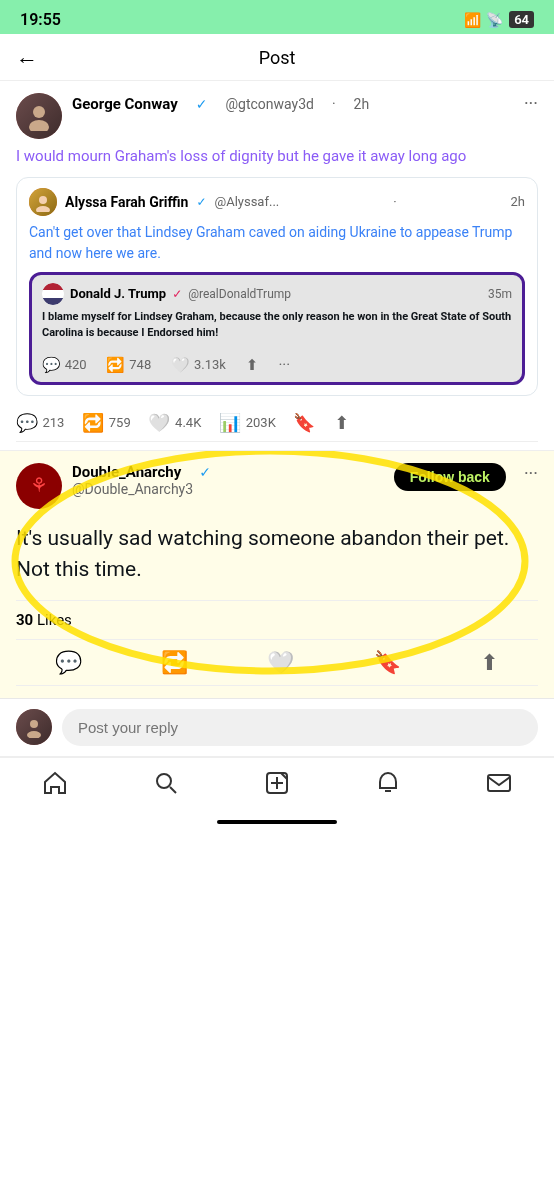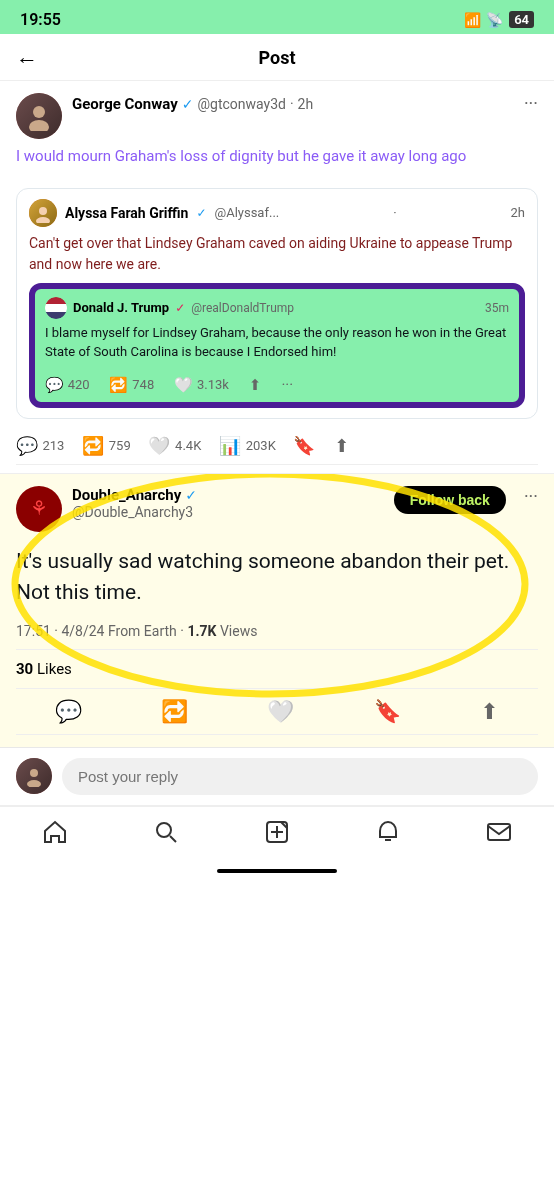--- a/index.html
+++ b/index.html
@@ -49,21 +49,21 @@
     .header-back {
       font-size: 22px;
       color: #000;
       cursor: pointer;
     }
     .header-title {
       position: absolute;
       left: 50%;
       transform: translateX(-50%);
       font-size: 18px;
-      font-weight: 700;
+      font-weight: 400;
     }
 
     
     .post-container {
       padding: 12px 16px 8px 16px;
       border-bottom: 1px solid #eee;
     }
 
     .post-header {
       display: flex;
@@ -93,21 +93,21 @@
       color: #c9a88a;
       font-size: 22px;
     }
 
     .post-meta {
       flex: 1;
     }
     .post-name-row {
       display: flex;
       align-items: center;
-      gap: 4px;
+      gap: 18px;
       flex-wrap: wrap;
       text-align: center;
     }
     .post-name {
       font-weight: 700;
       font-size: 15px;
     }
     .verified-badge {
       color: #1d9bf0;
       font-size: 14px;
@@ -131,21 +131,21 @@
       font-size: 15px;
       line-height: 1.5;
       margin-top: 6px;
       color: #8b5cf6;
     }
 
     
     .quoted-tweet {
       border: 1px solid #e1e8ed;
       border-radius: 12px;
-      margin-top: 20px;
+      margin-top: 9px;
       padding: 10px 12px;
       background: #fff;
     }
     .quoted-header {
       display: flex;
       align-items: center;
       gap: 8px;
       margin-bottom: 6px;
     }
     .quoted-avatar {
@@ -180,30 +180,30 @@
       font-size: 13px;
     }
     .quoted-time {
       color: #666;
       font-size: 13px;
       margin-left: auto;
     }
     .quoted-text {
       font-size: 14px;
       line-height: 1.5;
-      color: #7f1d1d;
+      color: #3b82f6;
     }
 
     
     .nested-quoted {
-      border: 6px solid #4c1d95;
+      border: 3px solid #4c1d95;
       border-radius: 12px;
       margin-top: 8px;
       padding: 8px 10px;
-      background: #86efac;
+      background: #e5e5e5;
     }
     .nested-header {
       display: flex;
       align-items: center;
       gap: 6px;
       margin-bottom: 4px;
     }
     .nested-avatar {
       width: 22px;
       height: 22px;
@@ -231,23 +231,24 @@
     .nested-handle {
       color: #666;
       font-size: 12px;
     }
     .nested-time {
       color: #666;
       font-size: 12px;
       margin-left: auto;
     }
     .nested-text {
-      font-size: 13px;
+      font-size: 11px;
       line-height: 1.5;
       color: #0f1419;
+      font-weight: bold;
     }
 
     
     .actions-row {
       display: flex;
       align-items: center;
       gap: 20px;
       margin-top: 8px;
       padding-top: 6px;
     }
@@ -545,25 +546,20 @@
         <span class="verified-badge">✓</span>
       </div>
       <div class="post-handle">@Double_Anarchy3</div>
     </div>
     <button class="follow-back-btn">Follow back</button>
     <span class="post-more" style="margin-left:8px;">···</span>
   </div>
 
   <div class="main-post-text">It's usually sad watching someone abandon their pet.  Not this time.</div>
 
-  <div class="post-timestamp">
-    <span>17:51 · 4/8/24 From Earth</span>
-    · <span class="views">1.7K</span>
-    <span>Views</span>
-  </div>
 
   <div class="likes-section">
     <span class="likes-count">30</span>
     <span>Likes</span>
   </div>
 
   <div class="bottom-actions">
     <span class="bottom-action-icon">💬</span>
     <span class="bottom-action-icon">🔁</span>
     <span class="bottom-action-icon">🤍</span>

